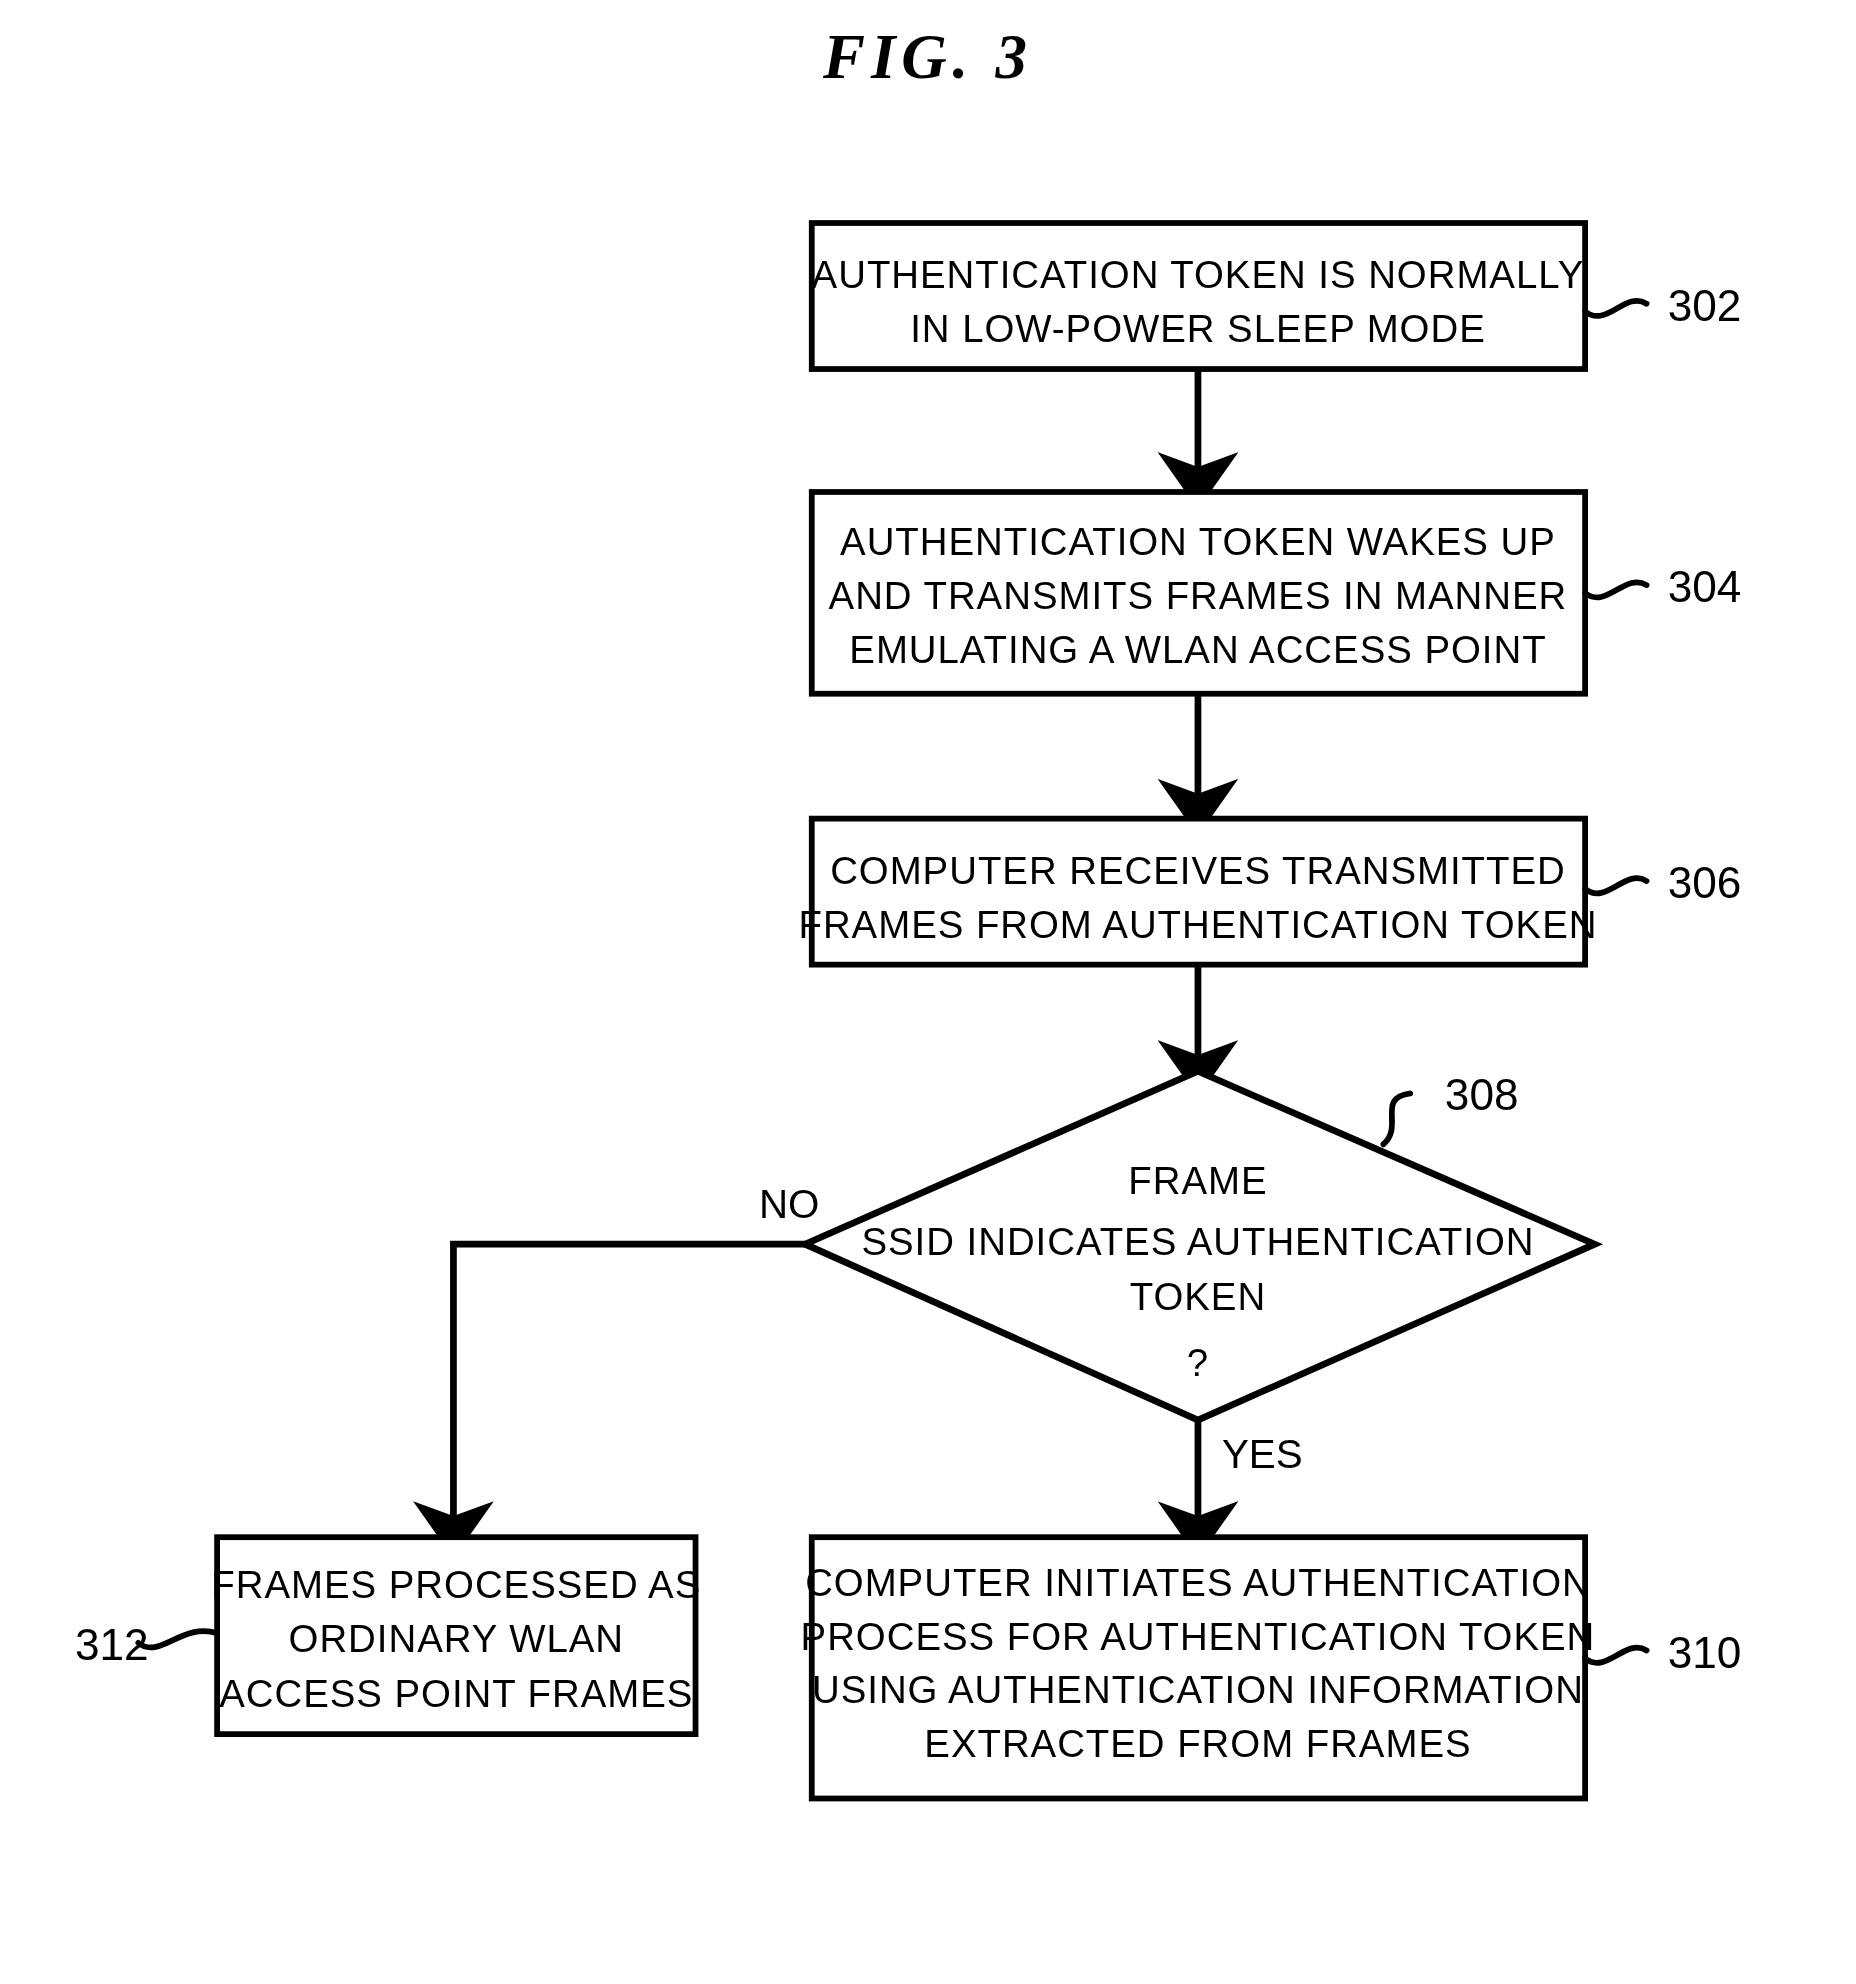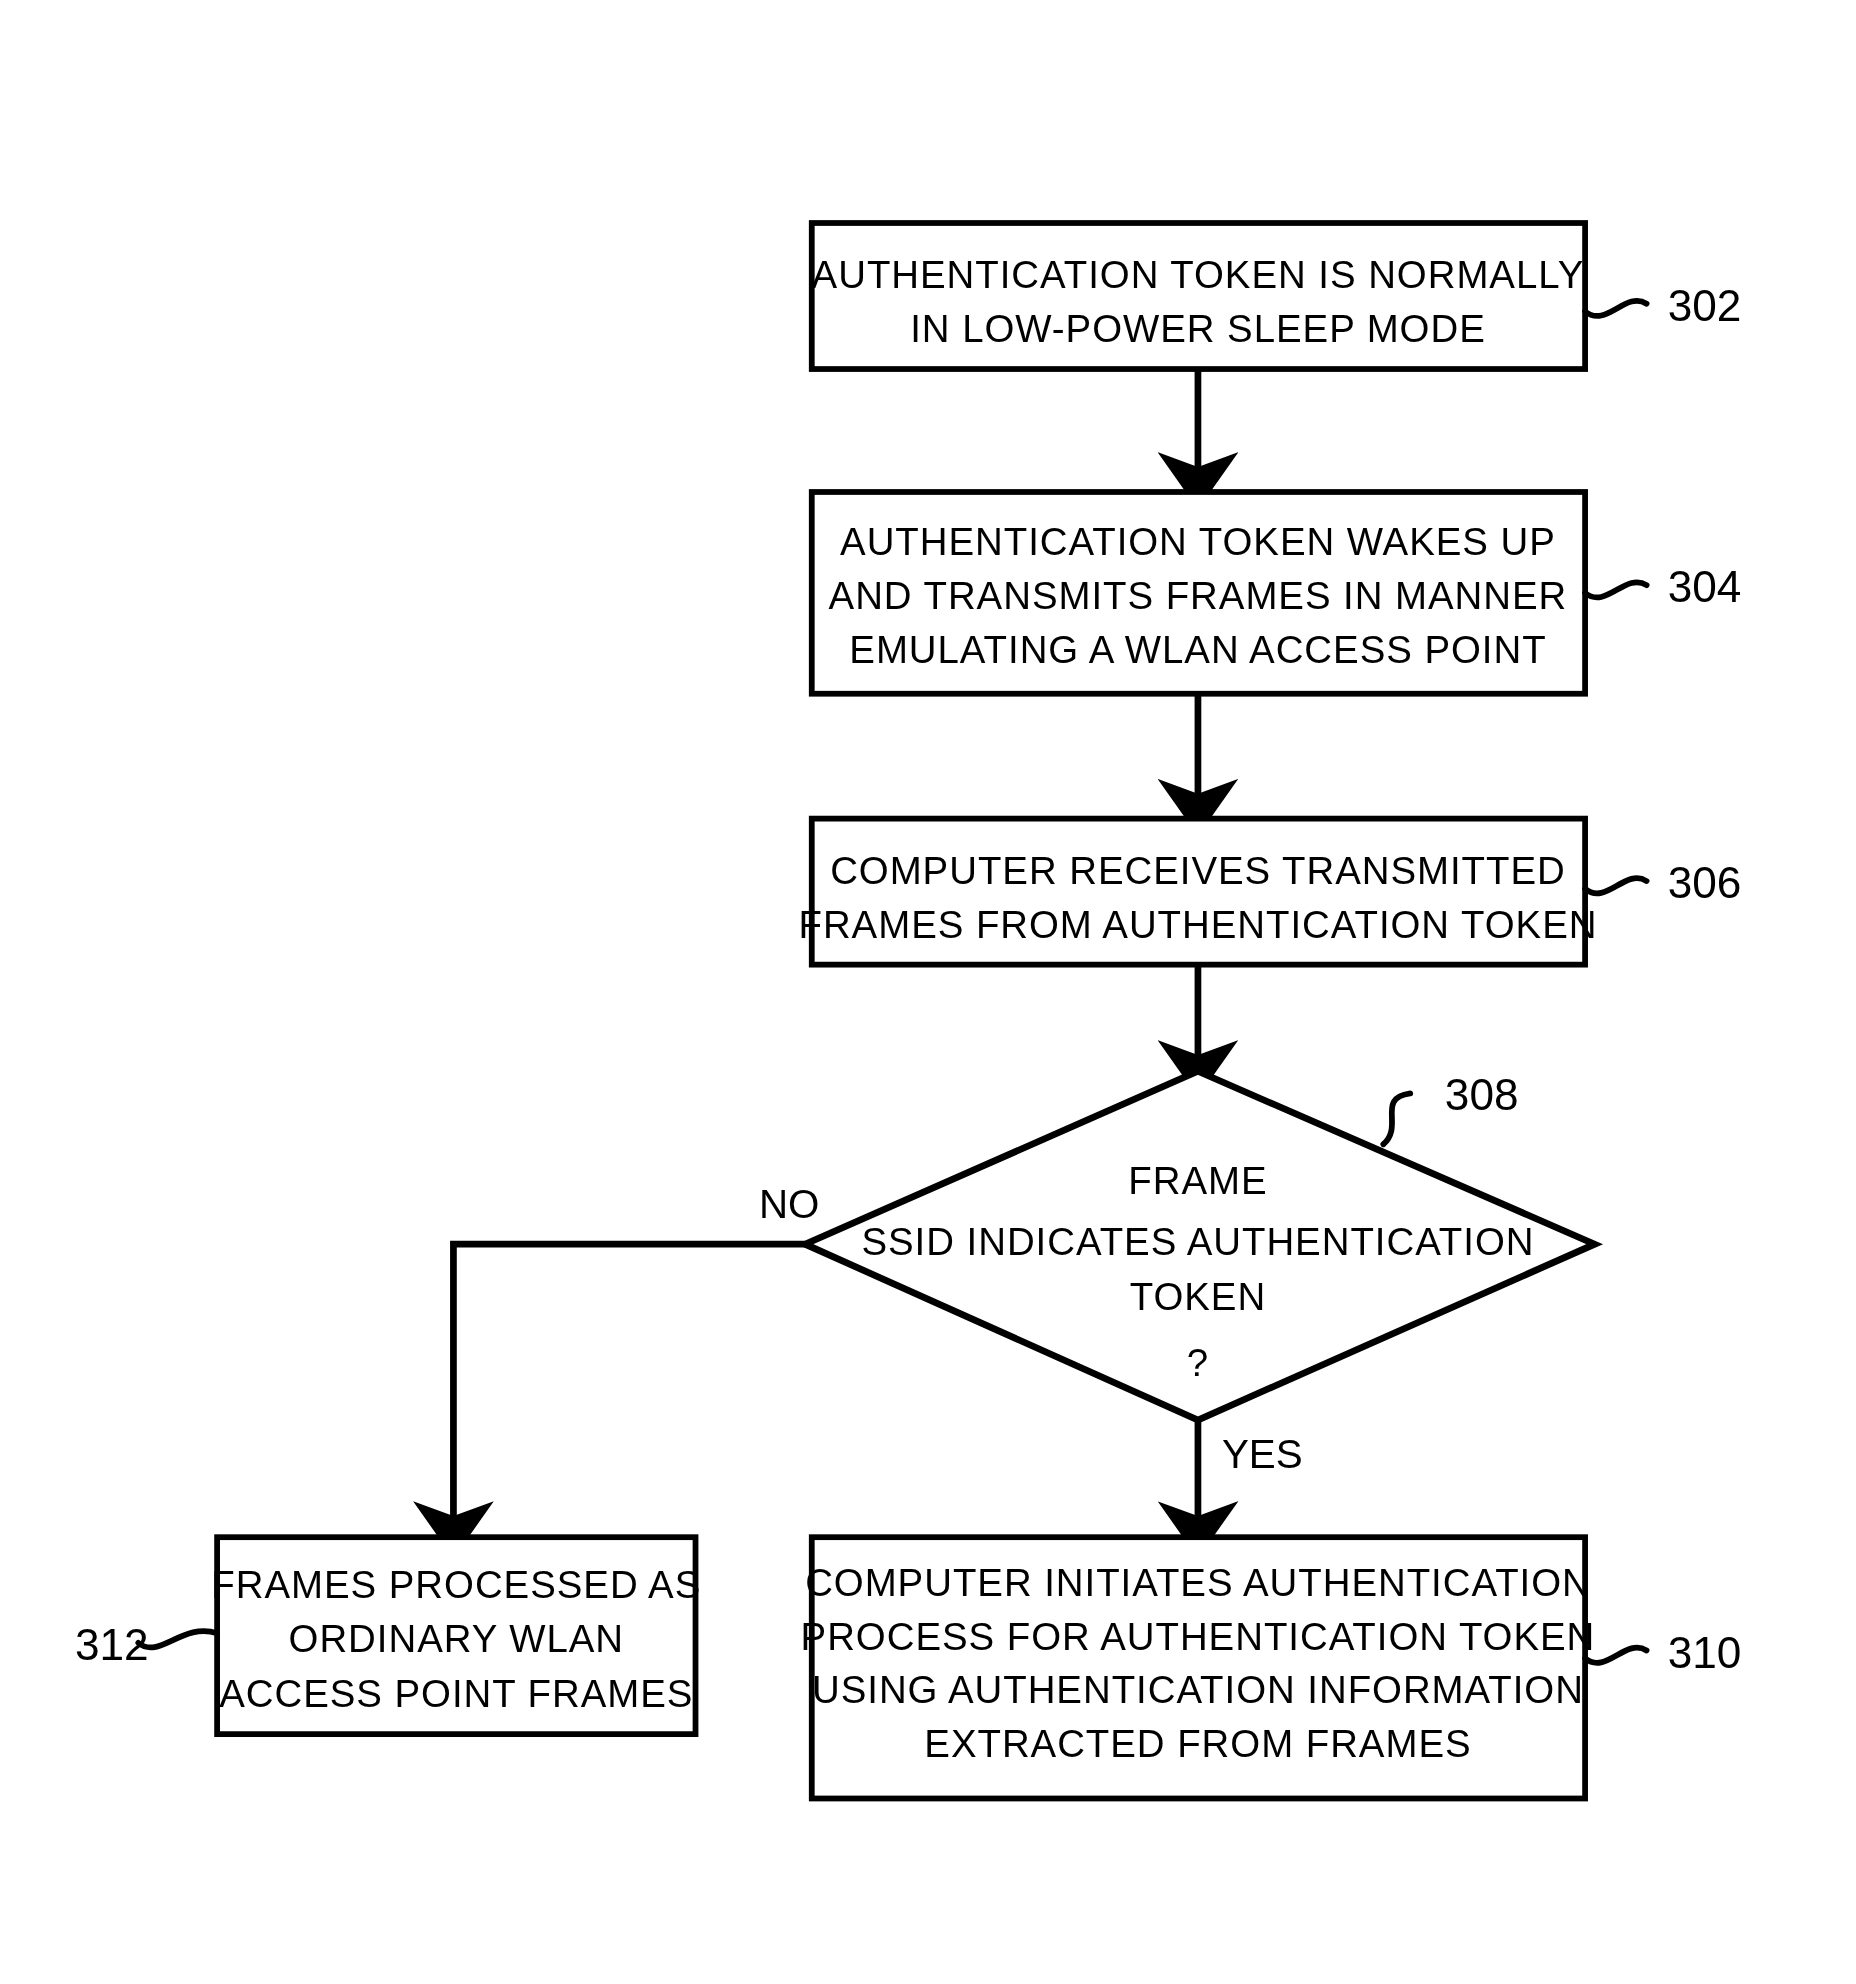--- a/index.html
+++ b/index.html
@@ -75,20 +75,21 @@
     font-size: 42px;
     fill: #000000;
     text-anchor: start;
   }
 </style>
 </head>
 <body>
 
 <div id="page">
 
+  <div id="fig-title">FIG.  3</div>
 
   <svg id="flow" viewBox="0 0 1932 2066">
     <defs>
       <marker id="arrowhead" markerWidth="10" markerHeight="12" refX="4.2" refY="6" orient="auto" markerUnits="strokeWidth">
         <path d="M0,0 L8.5,6 L0,12 L2.2,6 Z" fill="#000000"></path>
       </marker>
     </defs>
 
     <g>
       <rect class="boxshape" x="845" y="232" width="805" height="152"></rect>

